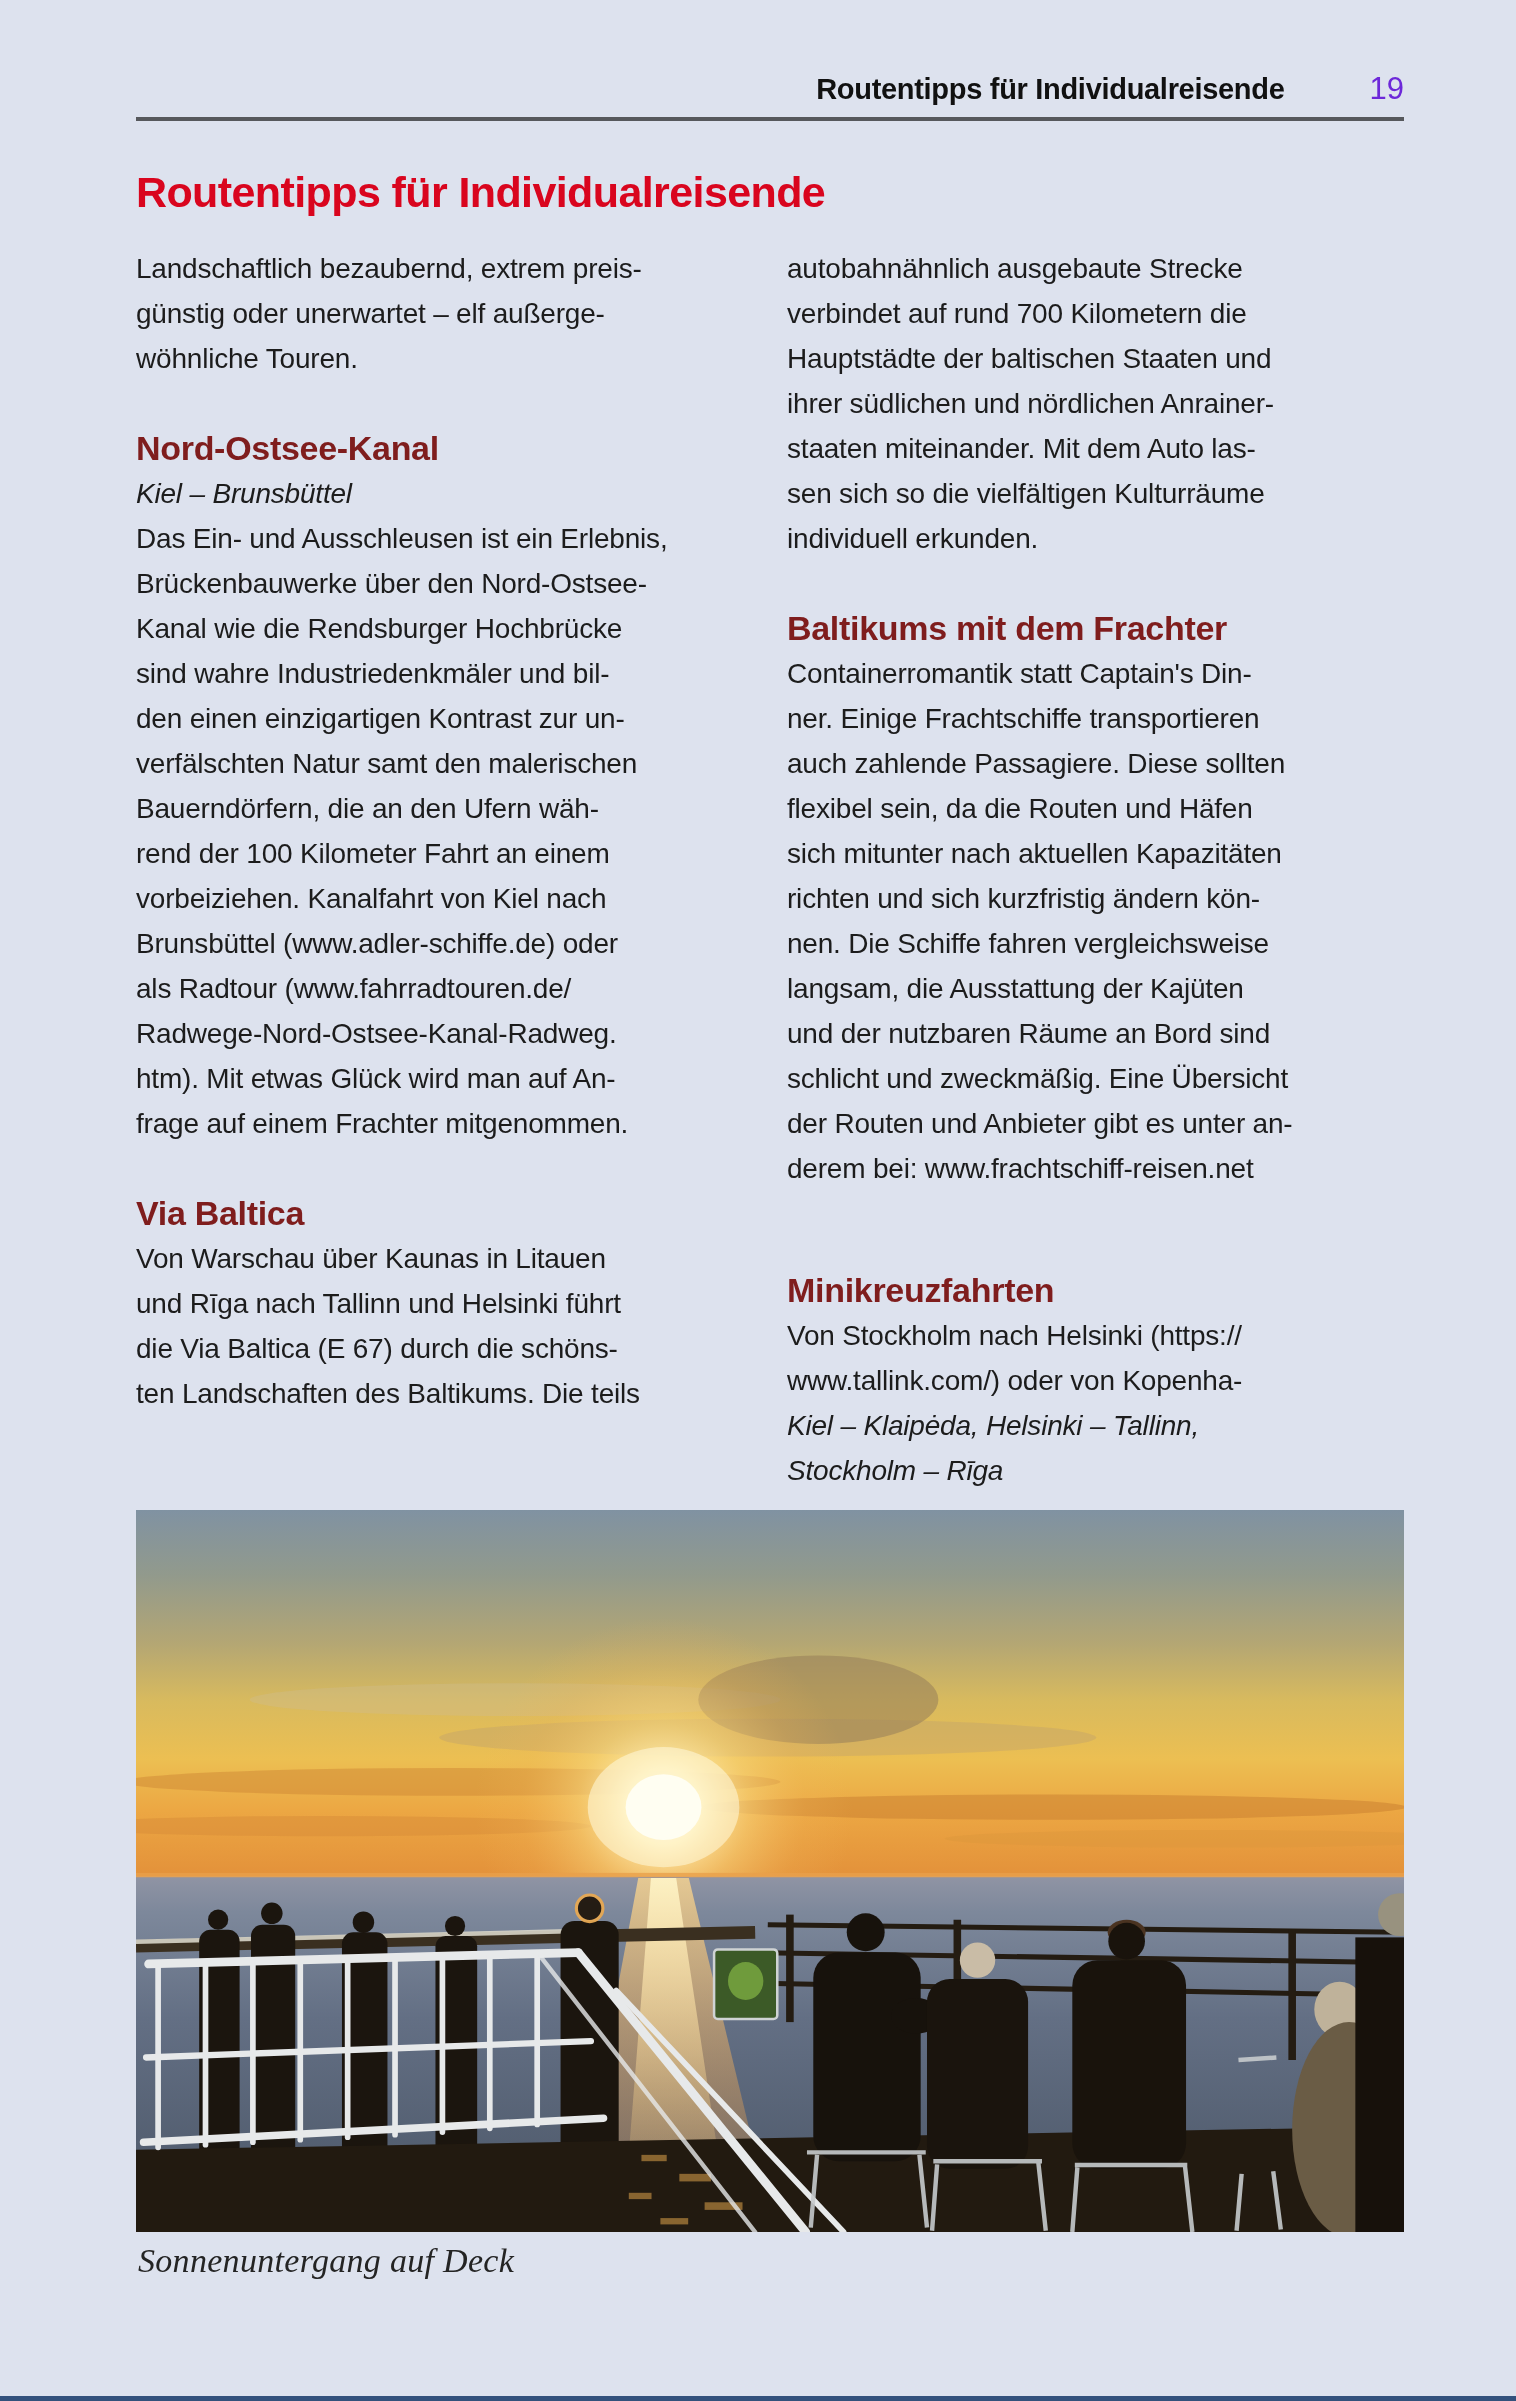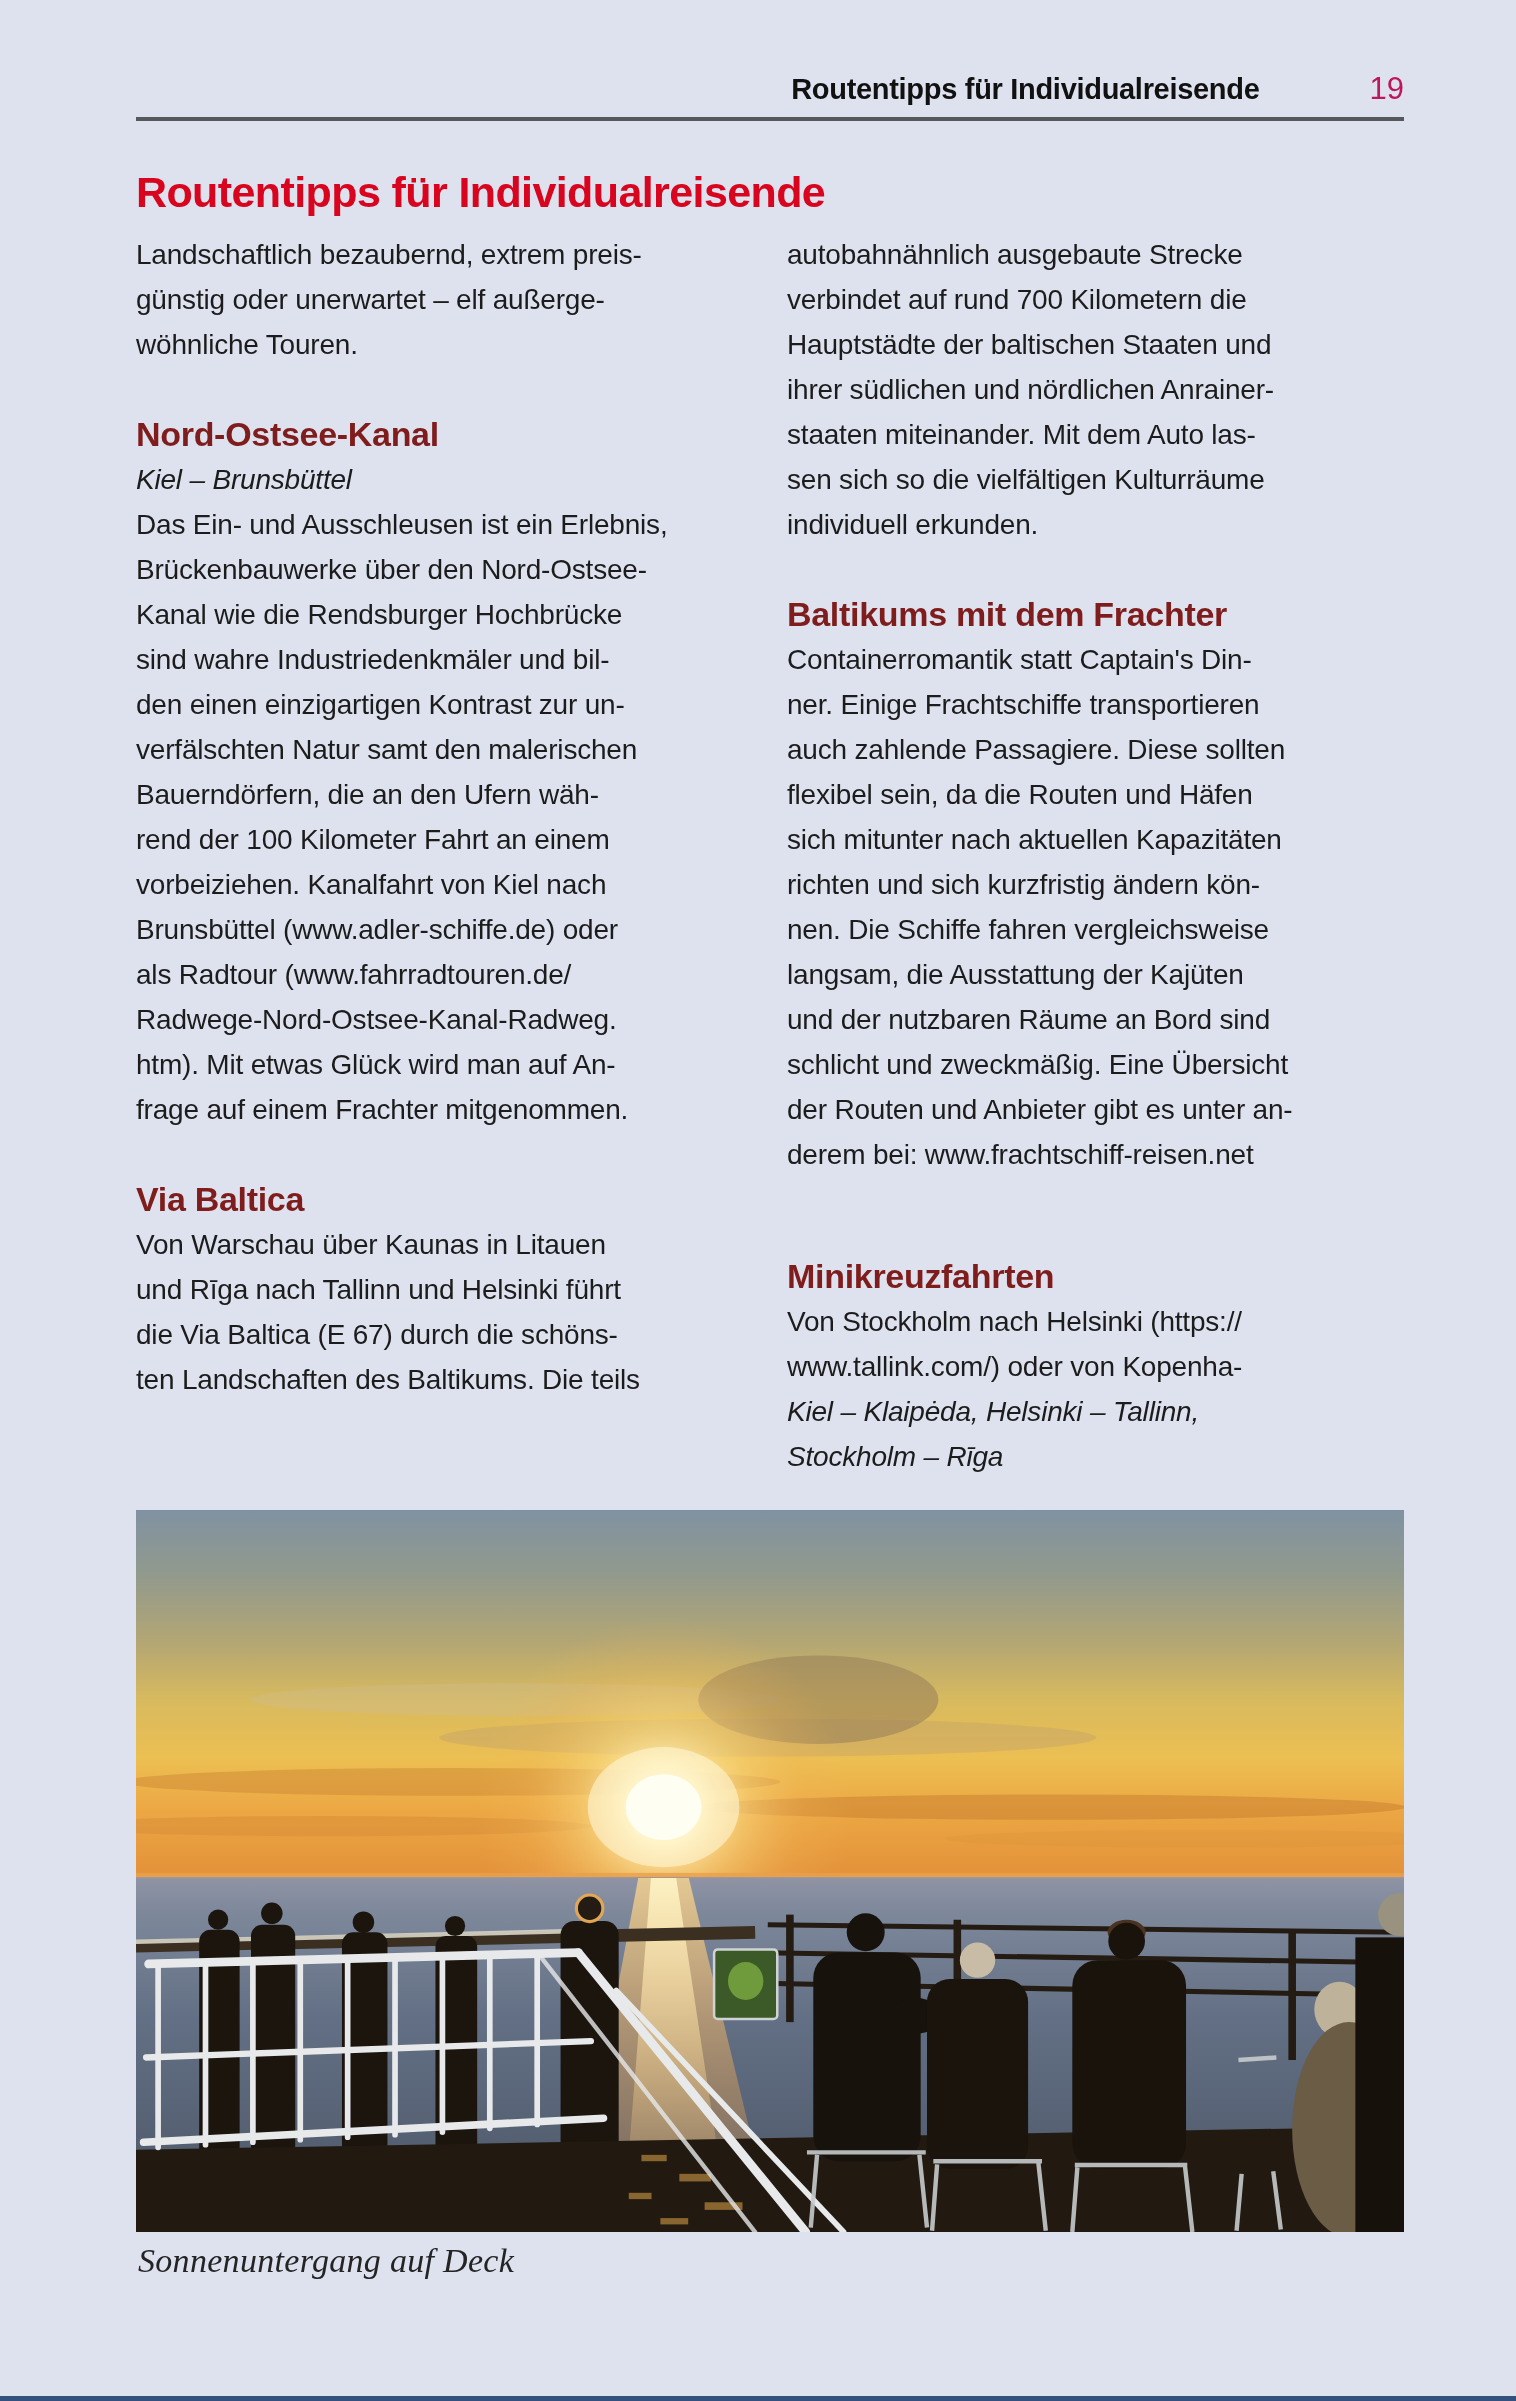--- a/index.html
+++ b/index.html
@@ -12,36 +12,36 @@
     overflow:hidden;
   }
   .page{position:absolute;inset:0;text-decoration:underline;}
 
   
   .runhead{
     position:absolute;left:136px;top:71px;width:1268px;
     display:flex;justify-content:flex-end;align-items:baseline;
   }
   .runhead .rtitle{font-weight:bold;font-size:29px;letter-spacing:-0.3px;color:#111;}
-  .runhead .pageno{font-weight:400;font-size:31px;margin-left:110px;color:#be185d;}
+  .runhead .pageno{font-weight:400;font-size:31px;margin-left:85px;color:#6d28d9;}
   .rule{
     position:absolute;left:136px;top:117px;width:1268px;height:3.8px;
     background:#56585c;
   }
 
   
   .title{
     position:absolute;left:136px;top:139px;
     font-size:43px;font-weight:bold;letter-spacing:-0.6px;
     color:#d9051e;
   }
 
   
   .col{
-    position:absolute;top:232px;
+    position:absolute;top:246px;
     font-size:28px;line-height:45px;letter-spacing:-0.2px;
   }
   .col-left{left:136px;width:622px;}
   .col-right{left:787px;width:622px;}
   .lines{white-space:pre-line;margin:0;}
   .col h2{
     margin:45px 0 0 0;
     font-size:34px;line-height:45px;font-weight:bold;
     letter-spacing:-0.3px;color:#7f1d1d;
   }

